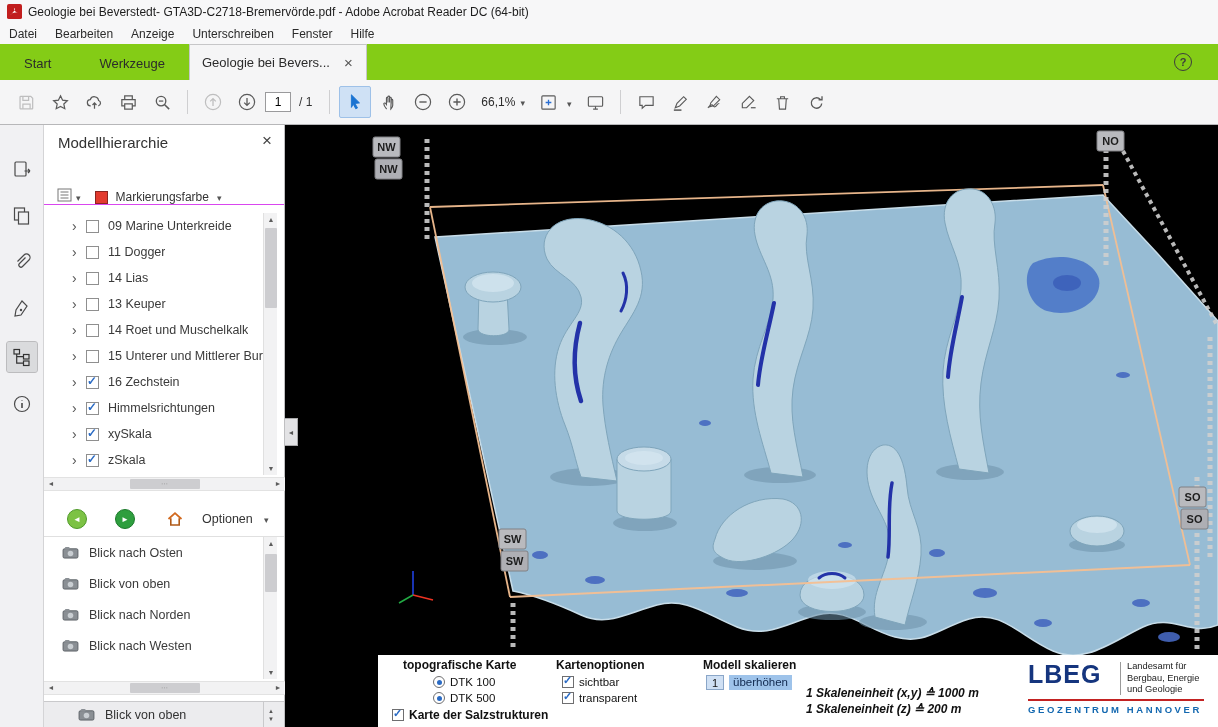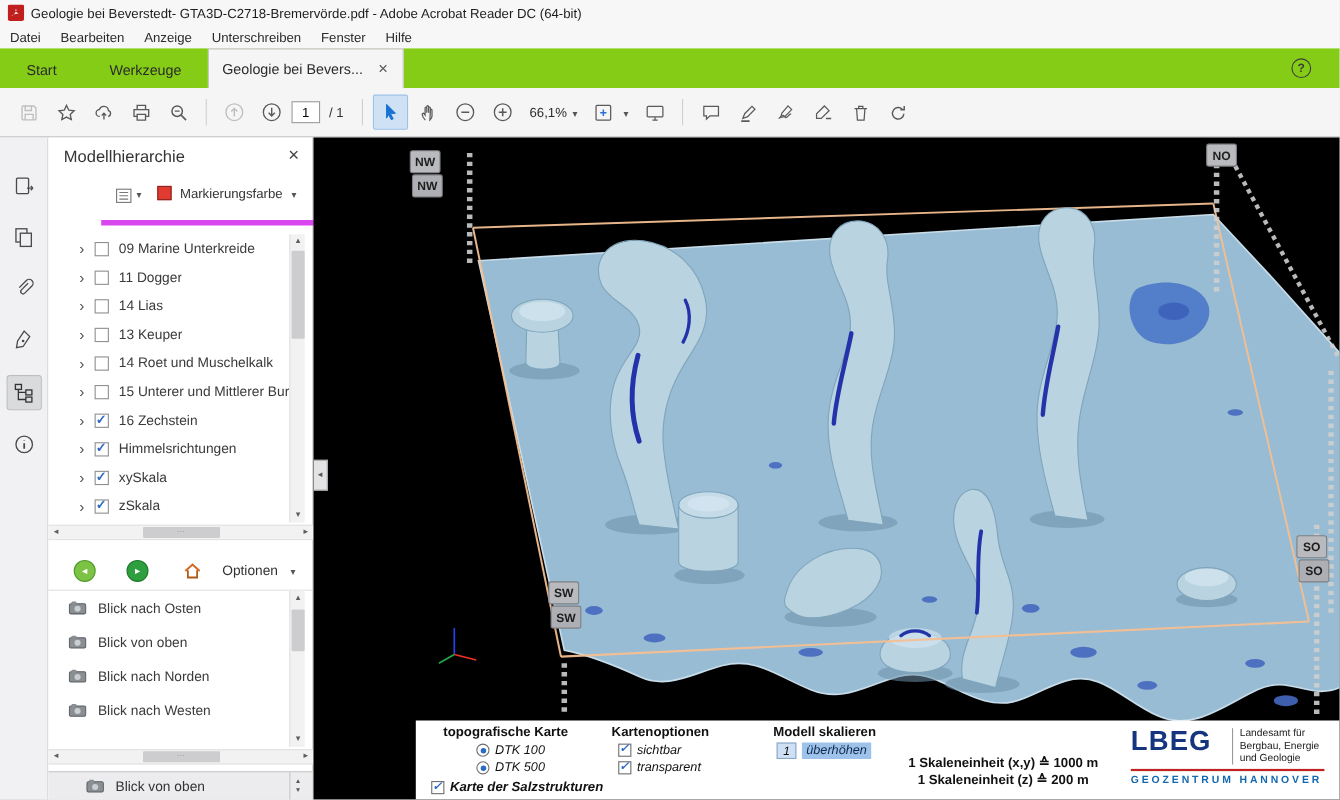--- a/index.html
+++ b/index.html
@@ -30,21 +30,21 @@
 
   
   .bodyrow { position:relative; height:602px; display:flex; }
   .rail { position:relative; width:44px; background:#f1f1f3; border-right:1px solid #d4d4d6; }
   .rail-btn { position:absolute; left:7px; width:30px; height:30px; display:flex; align-items:center; justify-content:center; border-radius:2px; }
   .rail-btn.active { background:#dadbdd; outline:1px solid #bcbcbe; }
 
   .panel { position:relative; width:241px; background:#fff; border-right:1px solid #bfbfc1; font-size:12.5px; }
   .panel-title { position:absolute; left:14px; top:9px; font-size:15px; color:#333; }
   .panel-close { position:absolute; right:12px; top:6px; font-size:17px; color:#444; }
-  .marker-row { position:absolute; left:0; top:44px; width:100%; height:36px; border-bottom:5px solid #d946ef; display:flex; align-items:flex-start;margin-left:48px; }
+  .marker-row { position:absolute; left:0; top:44px; width:100%; height:36px; border-bottom:1px solid #d946ef; display:flex; align-items:flex-end; }
   .swatch { width:13px; height:13px; background:#e23a2e; border:1px solid #8a2420; margin-left:14px; }
   .marker-label { margin-left:8px; font-size:12px; color:#333; }
 
   .tree { position:absolute; left:0; top:88px; width:219px; }
   .tree-row { height:26px; display:flex; align-items:center; padding-left:28px; }
   .chev { width:14px; color:#555; font-size:14px; line-height:10px; }
   .chev::before { content:"›"; }
   .cb { width:13px; height:13px; border:1px solid #8f8f8f; background:#fff; display:inline-block; position:relative; margin-right:9px; flex:none; }
   .cb.checked::after { content:"✓"; position:absolute; left:0; top:-3px; font-size:12px; font-weight:bold; color:#2b6bc4; }
   .tree-row .lbl { white-space:nowrap; overflow:hidden; color:#3a3a3a; }
@@ -80,28 +80,28 @@
 
   
   .doc { position:relative; flex:1; background:#000; overflow:hidden; }
   .collapse-handle { position:absolute; left:0; top:293px; width:13px; height:28px; background:#e3e3e5; border:1px solid #a9a9ab; border-left:none; display:flex; align-items:center; justify-content:center; font-size:7px; color:#555; z-index:5; }
   .collapse-handle::after { content:"◄"; }
   .scene { position:absolute; left:0; top:0; }
 
   .controls { position:absolute; left:93px; top:530px; width:840px; height:72px; background:#ffffff; font-size:12px; color:#111; z-index:4; }
   .controls .abs { position:absolute; white-space:nowrap; }
   .bold { font-weight:bold; }
-  .ctl-row { display:flex; align-items:flex-end; gap:5px; font-size:11.5px;font-style:italic; }
+  .ctl-row { display:flex; align-items:center; gap:5px; font-size:11.5px; }
   .radio { width:12px; height:12px; border:1px solid #6e6e70; border-radius:50%; background:#fff; display:inline-block; position:relative; flex:none; }
   .radio.checked::after { content:""; position:absolute; left:2.5px; top:2.5px; width:5px; height:5px; border-radius:50%; background:#2b6bc4; }
   .scb { width:12px; height:12px; border:1px solid #6e6e70; background:#fff; display:inline-block; position:relative; flex:none; }
   .scb.checked::after { content:"✓"; position:absolute; left:0; top:-3px; font-size:11px; font-weight:bold; color:#2b6bc4; }
   .value-box { width:18px; height:15px; background:#cfe0f4; border:1px solid #8aa6c8; text-align:center; font-size:11px; line-height:14px; }
   .chip { background:#9ec3ea; color:#10284e; padding:0 4px; height:15px; line-height:15px; font-size:11.5px; }
-  .unit { width:212px; text-align:center; font-weight:bold; font-size:12px; }
+  .unit { width:212px; text-align:left; font-weight:bold; font-size:12px;font-style:italic; }
   .logo-name { font-size:25px; font-weight:bold; color:#15357e; letter-spacing:1px; }
   .logo-rule { position:absolute; left:650px; top:44px; width:176px; height:2px; background:#c32222; }
   .logo-sub { position:absolute; left:650px; top:49px; color:#1368b0; font-size:9.5px; font-weight:bold; letter-spacing:2.6px; }
   .logo-div { position:absolute; left:742px; top:7px; width:1px; height:33px; background:#9a9a9a; }
   .logo-caption { position:absolute; left:749px; top:6px; font-size:9.3px; line-height:11.5px; color:#222; }
 </style>
 </head>
 <body>
 
 <div class="app">

